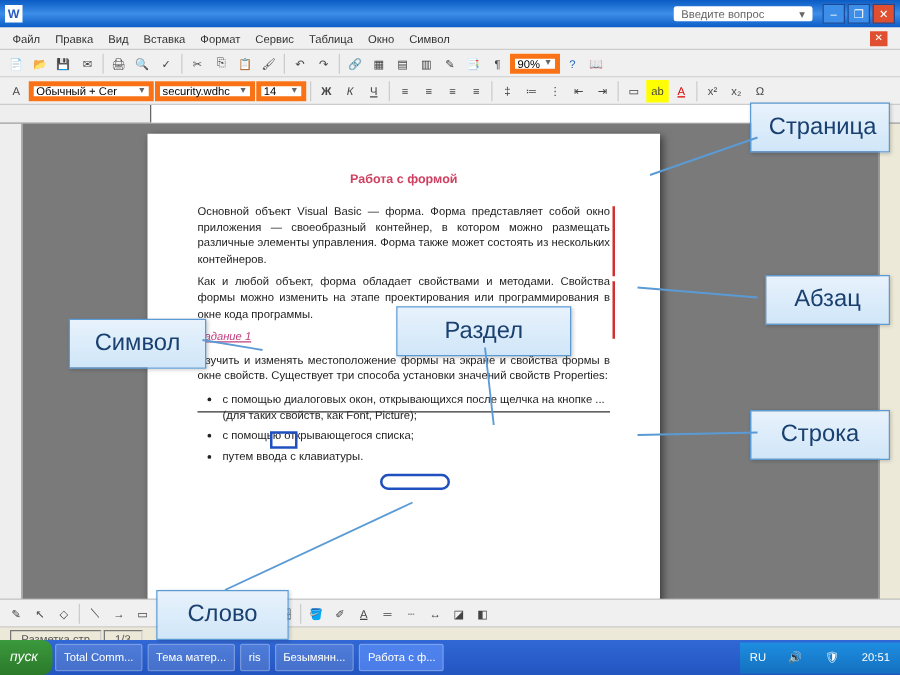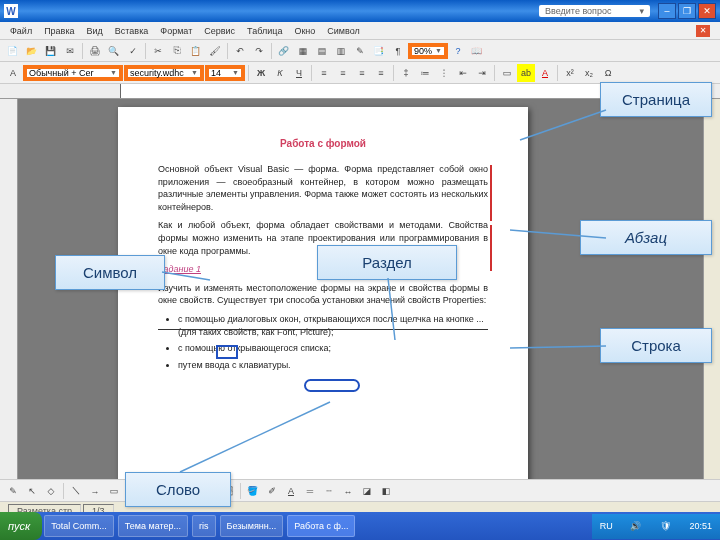--- a/index.html
+++ b/index.html
@@ -44,23 +44,23 @@
   .status-bar { height: 18px; background:#ece9d8; border-top: 1px solid #ccc; display:flex; font-size:9px; color:#555; align-items:center; padding:0 8px;}
   .status-bar .cell{border:1px inset #ccc; padding:0 8px; margin-right:2px; height:14px; line-height:12px;}
   
   .taskbar { position: absolute; bottom: 0; left: 0; right: 0; height: 28px; background: linear-gradient(to bottom, #3168d5, #2355c0); display: flex; align-items: center; }
   .start-btn { height: 28px; padding: 0 12px 0 8px; background: linear-gradient(to bottom, #3c993c, #2a7a2a); color: white; font-size: 11px; font-weight: normal; font-style: italic; display: flex; align-items: center; border-radius:0 8px 8px 0;}
   .task-item { height: 22px; margin: 0 2px; padding: 0 6px; background: rgba(255,255,255,0.15); border: 1px solid rgba(255,255,255,0.25); font-size: 9px; color: white; display: flex; align-items: center; border-radius:2px; max-width:100px; overflow:hidden; white-space:nowrap;}
   .task-item.active { background: rgba(100,150,255,0.6); }
   .tray { margin-left: auto; height: 25px; background: linear-gradient(to bottom, #1e8ee0, #1470c0); padding: 0 8px; display: flex; align-items: center; color: white; font-size: 9px; gap:18px;}
   
   
-  .callout { position: absolute; background: linear-gradient(to bottom, #e8f2fc, #d0e6f8); border: 1px solid #5b9bd5; padding: 8px 14px; font-size: 15px; color: #1a4070; text-align: center; box-shadow: 1px 1px 3px rgba(0,0,0,0.2);}
+  .callout { position: absolute; background: linear-gradient(to bottom, #e8f2fc, #d0e6f8); border: 1px solid #5b9bd5; padding: 8px 14px; font-size: 19px; color: #1a4070; text-align: center; box-shadow: 1px 1px 3px rgba(0,0,0,0.2);}
   .callout.c1 { right: 8px; top: 82px; width: 112px;}
-  .callout.c2 { right: 8px; top: 220px; width: 132px; font-style: italic;}
+  .callout.c2 { right: 8px; top: 220px; width: 100px;}
   .callout.c3 { right: 8px; top: 328px; width: 112px;}
   .callout.c4 { position:absolute; left: 317px; top: 245px; width: 140px;}
   .callout.c5 { left: 55px; top: 255px; width: 110px;}
   .callout.c6 { left: 125px; top: 472px; width: 106px;}
   
   
   .mark-box { position:absolute; border:2px solid #2050c0;}
   .red-bar { position:absolute; width:2px; background:#d03030;}
   
   .circle-mark { position:absolute; border:2px solid #2050c0; border-radius:50%;}

